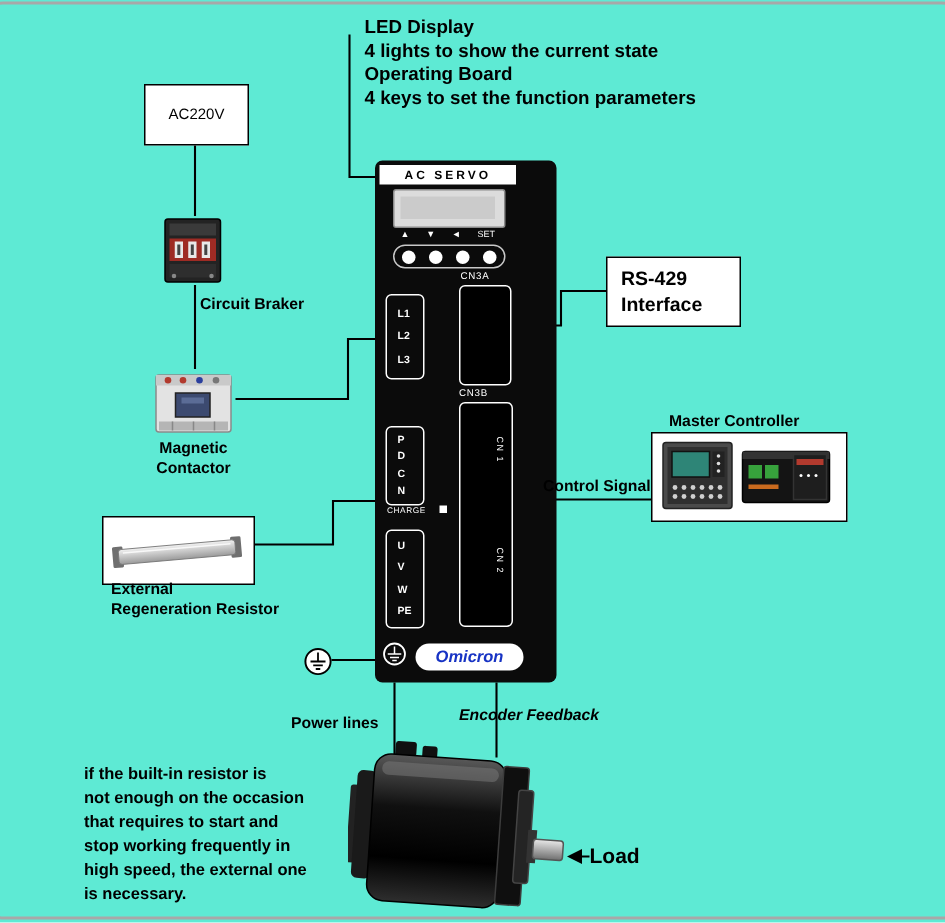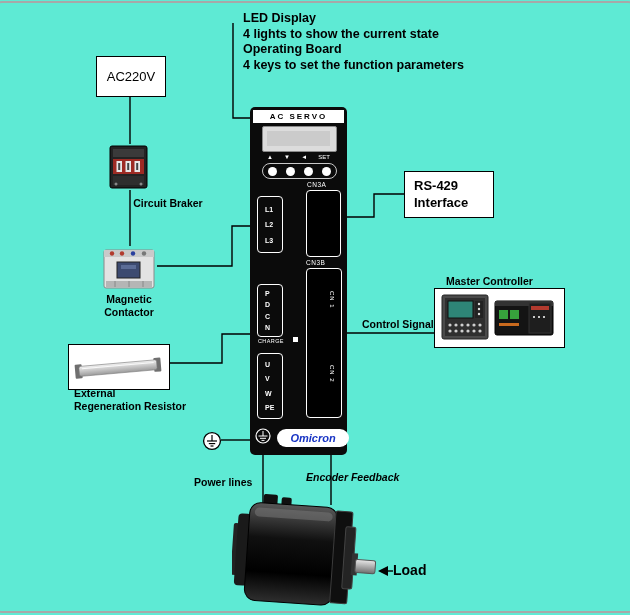--- a/index.html
+++ b/index.html
@@ -6,30 +6,30 @@
   #canvas{position:relative;width:630px;height:615px;background:#5eead4;overflow:hidden;
           font-family:"Liberation Sans", sans-serif;color:#000;}
   .c{position:absolute;}
   .lbl{font-weight:bold;font-size:10.5px;line-height:12.5px;}
   .pre{white-space:pre-line;}
   .ctr{text-align:center;}
   #frame{left:-10px;right:-10px;top:1px;bottom:2px;border:2px solid #a8a8a8;border-radius:12px;}
   #wires{left:0;top:0;}
   #ann{left:243px;top:11px;font-size:12.5px;font-weight:bold;line-height:15.5px;width:280px;}
   #acbox{left:96px;top:56px;width:68px;height:39px;border:1.6px solid #000;display:flex;
-         align-items:center;justify-content:center;font-size:13px;background:#fff;}
+         align-items:center;justify-content:center;font-size:10px;background:#fff;}
   #brk{left:104px;top:143px;}
   #lbl-breaker{left:95px;top:197px;width:70px;margin-left:38px;}
   #ctc{left:101px;top:245px;}
   #lbl-contactor{left:93px;top:293px;width:72px;}
   #resbox{left:68px;top:344px;width:100px;height:44px;border:1.6px solid #000;background:#fff;}
   #lbl-res{left:74px;top:387px;width:150px;}
   #gnd-ext{left:202px;top:431px;}
   
-  #servo{left:250px;top:107px;width:97px;height:348px;background:#0b0b0b;border-radius:5px;}
+  #servo{left:250px;top:107px;width:97px;height:348px;background:#0b0b0b;border-radius:5px;padding-left:24px;}
   .sv-header{left:3px;top:3px;width:91px;height:13px;background:#fff;display:flex;align-items:center;
              justify-content:center;font-size:8px;font-weight:bold;letter-spacing:2px;}
   .sv-disp{left:12px;top:19px;width:73px;height:24px;background:#dcdcdc;border:1px solid #8a8a8a;border-radius:2px;}
   .sv-disp-in{left:4px;top:4px;width:63px;height:15px;background:#cbcbcb;}
   .sv-keys{left:12px;top:47px;width:73px;display:flex;justify-content:space-between;
            padding:0 5px;font-size:6px;color:#fff;box-sizing:border-box;}
   .sv-btns{left:12px;top:56px;width:73px;height:14px;border:1px solid #c8c8c8;border-radius:8px;
            display:flex;align-items:center;justify-content:space-around;}
   .sv-btn{width:9px;height:9px;background:#fff;border-radius:50%;}
   .sv-cn3a-lbl{left:57px;top:74px;font-size:6.5px;color:#fff;letter-spacing:.5px;}
@@ -275,13 +275,19 @@
       <rect x="15" y="12" width="88" height="98" rx="11" fill="url(#mbody)" stroke="#000"></rect>
       <rect x="20" y="17" width="78" height="9" rx="4.5" fill="#777" opacity="0.55"></rect>
       <rect x="101" y="15" width="17" height="92" rx="2" fill="#0f0f0f" stroke="#3c3c3c"></rect>
       <rect x="112" y="30" width="10" height="62" rx="2" fill="#242424" stroke="#444"></rect>
       <rect x="120" y="56" width="6" height="22" fill="#333"></rect>
       <rect x="124" y="62" width="20" height="13" rx="2" fill="url(#silver2)" stroke="#555"></rect>
     </g>
   </svg>
   <div id="lbl-load" class="c">Load</div>
 
+  <div id="note" class="c pre">if the built-in resistor is
+not enough on the occasion
+that requires to start  and
+stop working frequently in
+high speed, the external one
+is necessary.</div>
 </div>
 
 </body></html>

